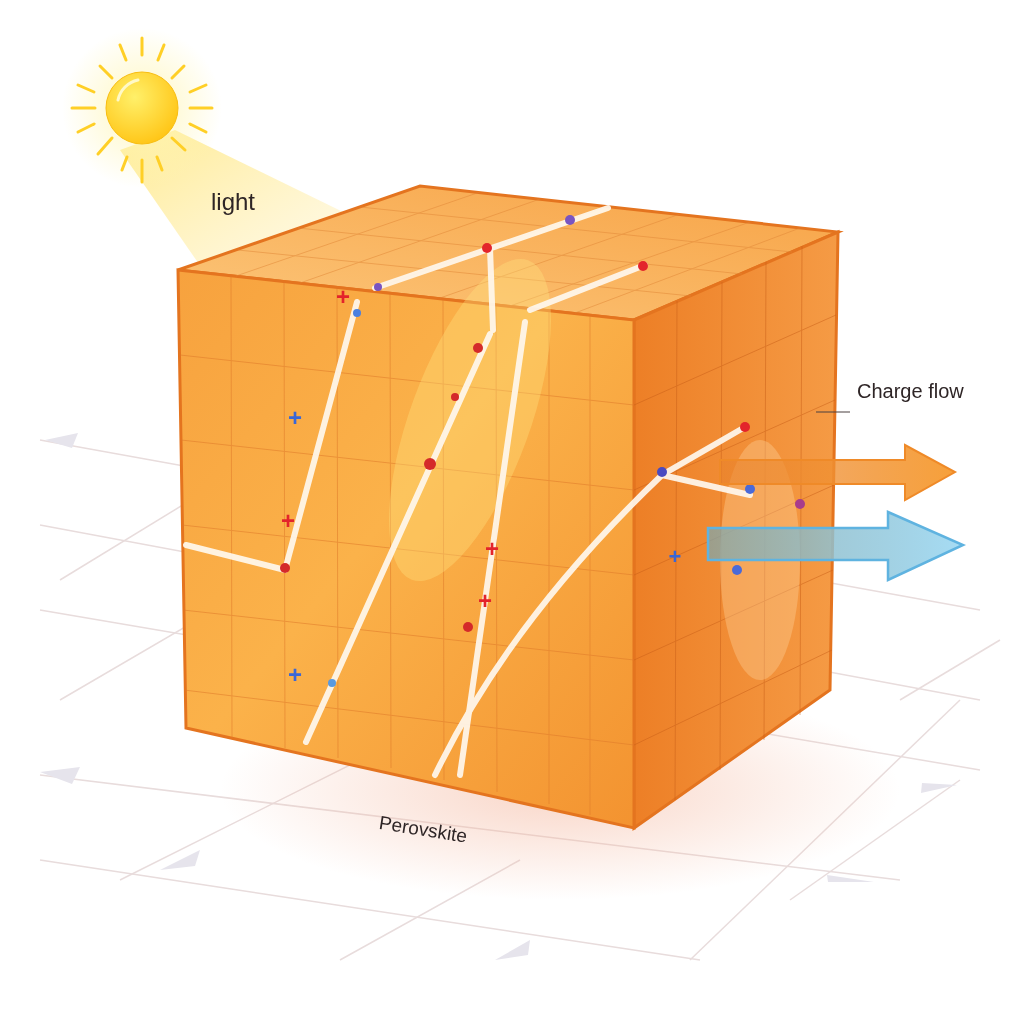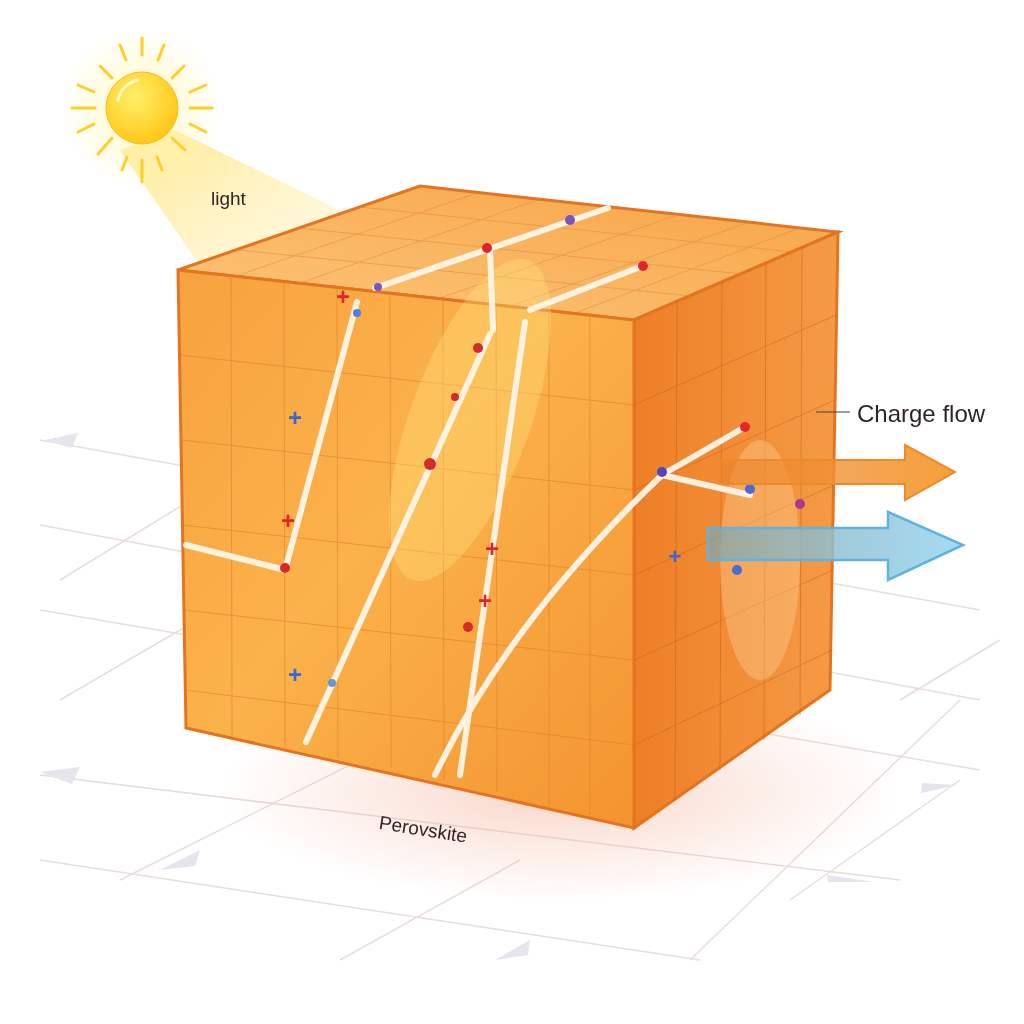--- a/index.html
+++ b/index.html
@@ -1,20 +1,20 @@
 <!DOCTYPE html>
 <html><head>
 <meta charset="utf-8">
 <style>
   html, body { margin:0; padding:0; }
   body { width:1024px; height:1024px; background:#ffffff; overflow:hidden; position:relative; font-family:"Liberation Sans", sans-serif; }
   #scene { position:absolute; left:0; top:0; width:1024px; height:1024px; }
   .label { position:absolute; color:#2e2526; font-family:"Liberation Sans", sans-serif; white-space:nowrap; }
-  .label-light { left:211px; top:188px; font-size:19px; }
-  .label-charge { left:857px; top:400px; font-size:24px; }
+  .label-light { left:211px; top:188px; font-size:24px; }
+  .label-charge { left:857px; top:380px; font-size:20px; }
   .label-perov { left:381px; top:812px; font-size:19px; transform:rotate(9deg); transform-origin:left top; }
 </style>
 </head>
 <body>
 
 <svg id="scene" viewBox="0 0 1024 1024" xmlns="http://www.w3.org/2000/svg">
   <defs>
     <radialGradient id="sunGlow" cx="0.5" cy="0.5" r="0.5">
       <stop offset="0" stop-color="#fff6b8" stop-opacity="0.9"></stop>
       <stop offset="1" stop-color="#fff6b8" stop-opacity="0"></stop>

